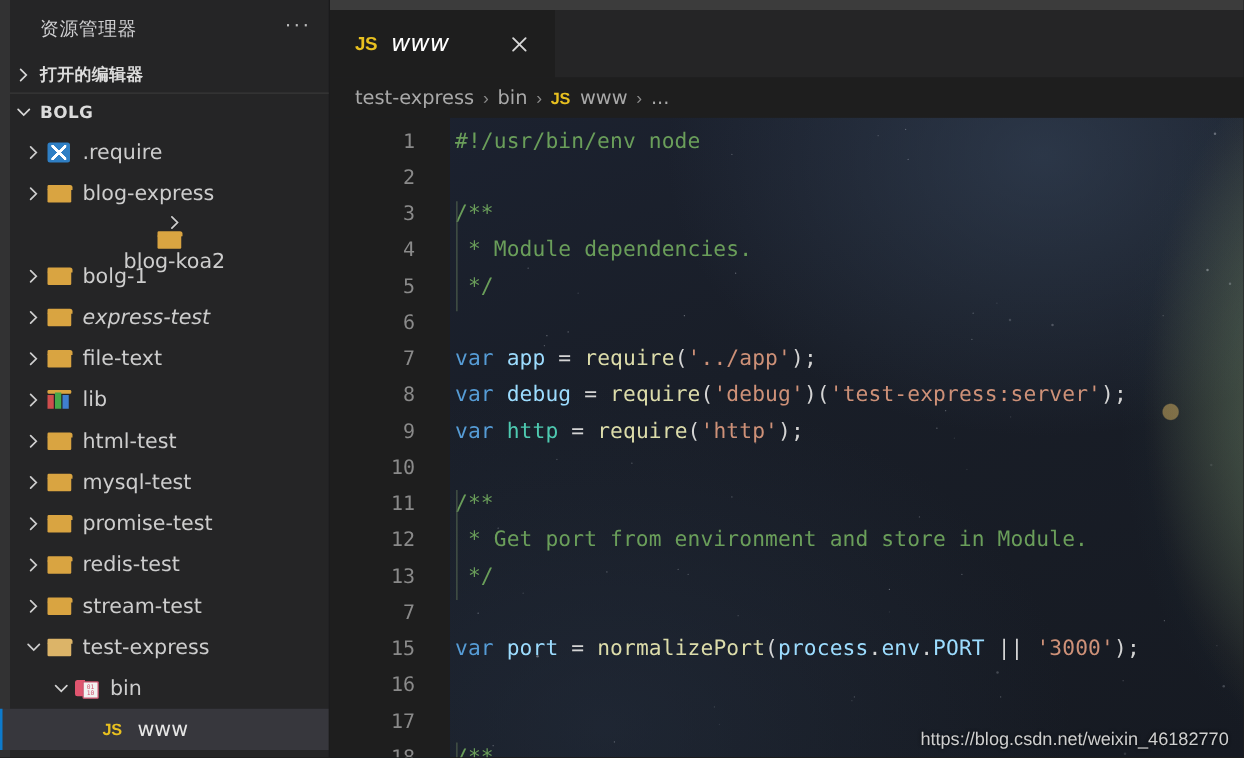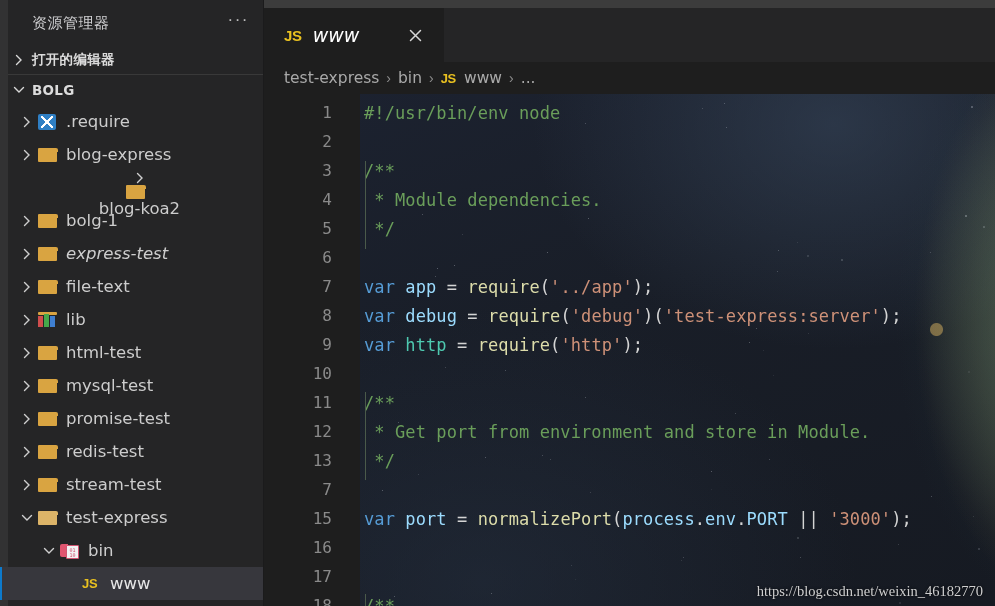--- a/index.html
+++ b/index.html
@@ -218,21 +218,21 @@
   .t-cm { color: #6a9e5a; margin-top: 12px; }
   .t-kw { color: #569cd6; }
   .t-var { color: #9cdcfe; }
   .t-fn  { color: #dcdcaa; }
   .t-str { color: #ce9178; }
   .t-pl  { color: #d4d4d4; }
   .t-ty  { color: #4ec9b0; }
   #watermark {
     position: absolute; right: 12px; bottom: 6px; z-index: 7;
     font-size: 14.5px; color: #cfcfcf;
-    font-family: Liberation Serif, serif;
+    font-family: Liberation Sans, sans-serif;
     text-shadow: 0 0 3px rgba(0,0,0,.8);
   }
 </style>
 </head>
 <body>
 
 <div id="app">
 
   <div id="sidebar">
     <div class="sb-edge"></div>

